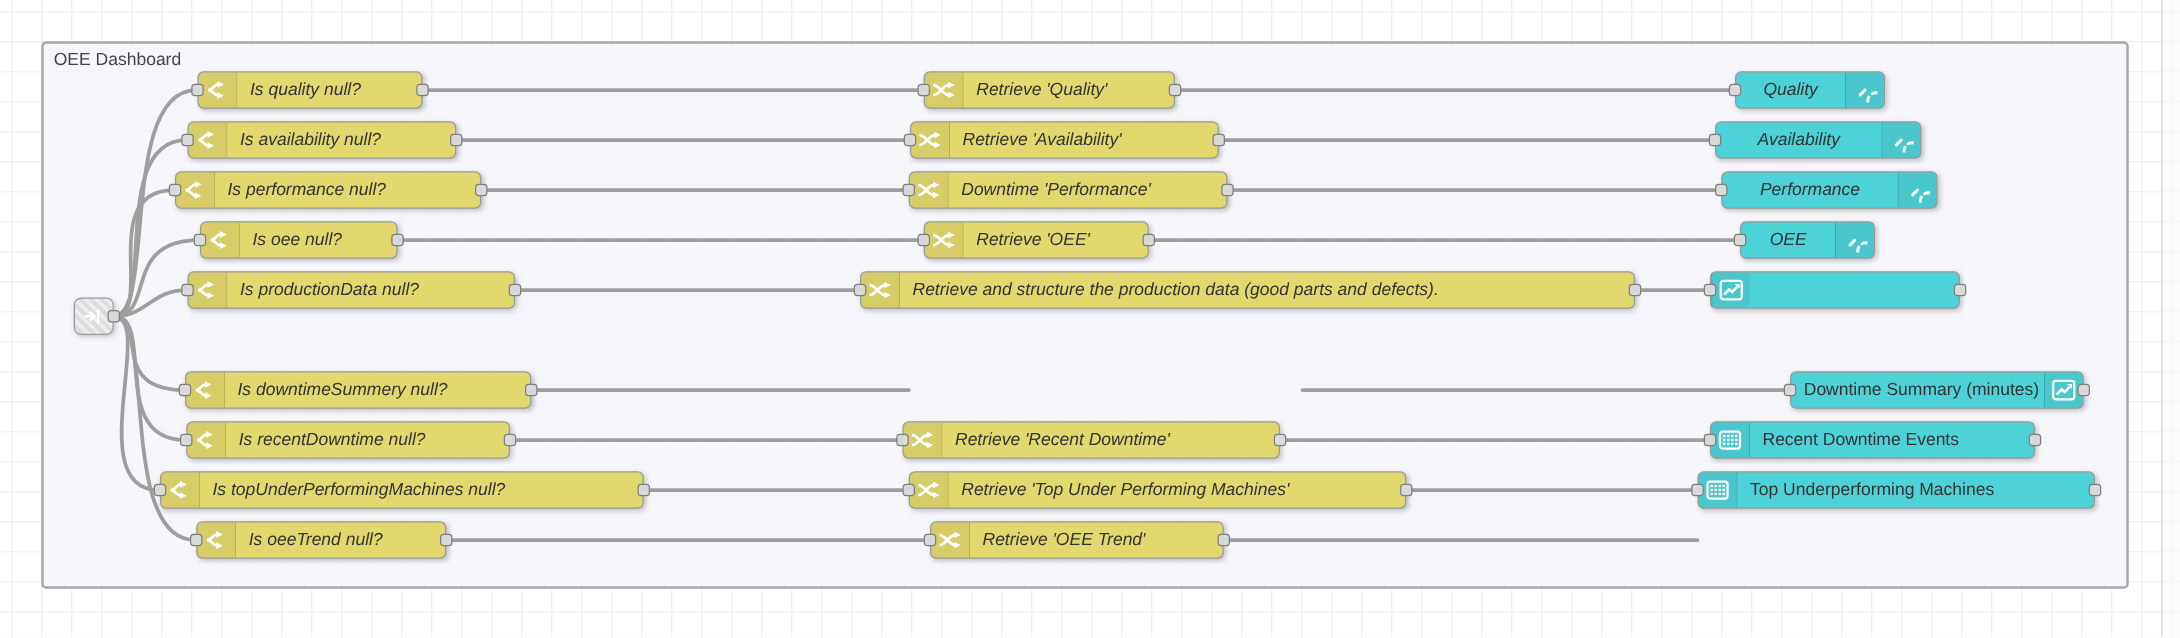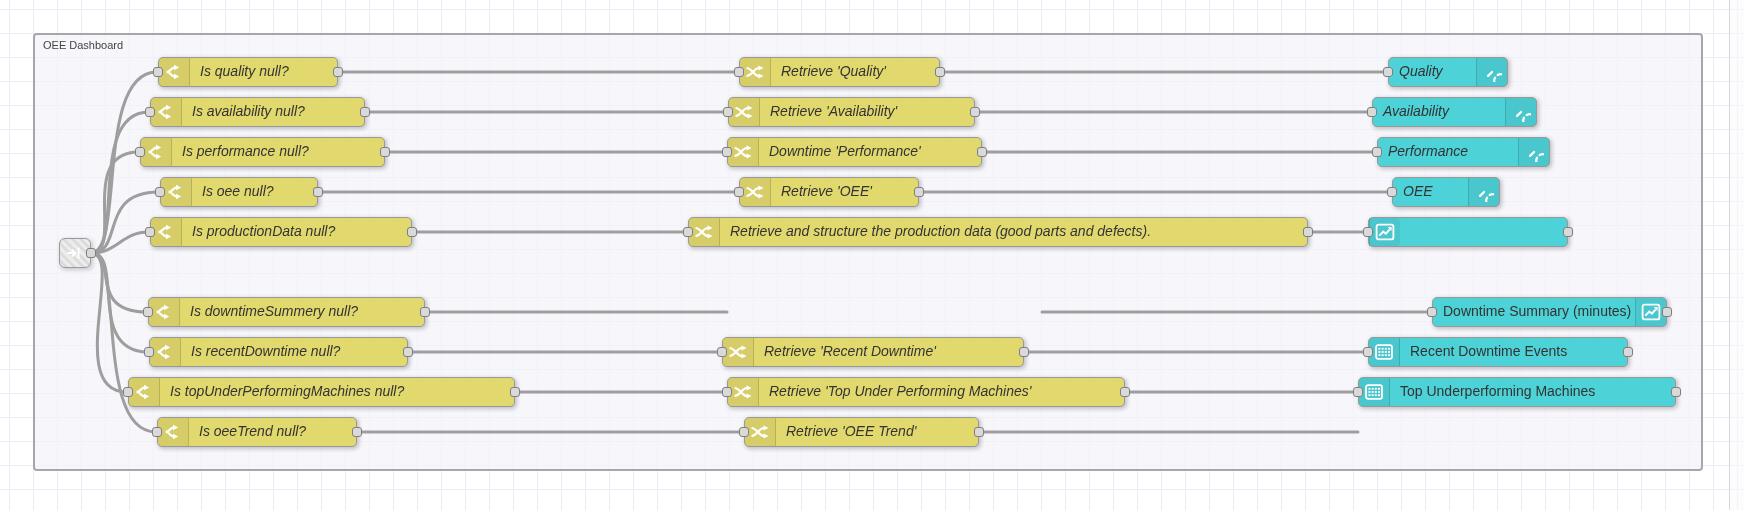--- a/index.html
+++ b/index.html
@@ -12,21 +12,21 @@
       linear-gradient(to bottom,#e9ebf6 1px,transparent 1px);
     background-size:24px 24px;
     background-position:9px 9px;
   }
   .group{
     position:absolute;left:33px;top:33px;width:1670px;height:438px;
     background:rgba(243,244,250,0.78);
     border:2px solid #a6a6ab;border-radius:4px;box-sizing:border-box;
   }
   .group-label{
-    position:absolute;left:8px;top:4px;font-size:11px;color:#444;white-space:nowrap;
+    position:absolute;left:8px;top:4px;font-size:14px;color:#444;white-space:nowrap;
   }
   .edge-strip{
     position:absolute;top:0;right:0;width:15px;height:510px;
     background:rgba(250,250,252,0.6);border-left:1px solid #d6d6de;box-sizing:border-box;
   }
   #wires{position:absolute;left:0;top:0;width:1744px;height:510px;}
   #wires path{stroke:#9e9e9e;stroke-width:3;fill:none;stroke-linecap:round;}
   .node{
     position:absolute;height:30px;box-sizing:border-box;
     border:1px solid #999;border-radius:5px;
@@ -37,21 +37,21 @@
   .sw{background:#e2d96e;}
   .ui{background:#4dd2d8;}
   .ibox{
     flex:0 0 30px;width:30px;display:flex;align-items:center;justify-content:center;
     background:rgba(0,0,0,0.05);
   }
   .ibox.l{border-right:1px solid rgba(0,0,0,0.14);border-radius:4px 0 0 4px;}
   .ibox.r{border-left:1px solid rgba(0,0,0,0.14);border-radius:0 4px 4px 0;}
   .lbl{flex:1;line-height:27px;white-space:nowrap;overflow:hidden;padding:0 10px;}
   .it{font-style:italic;}
-  .tr{text-align:left;}
+  .tr{text-align:center;}
   .port{
     position:absolute;width:10px;height:10px;top:9px;box-sizing:border-box;
     background:#d9d9d9;border:1px solid #7f7f7f;border-radius:3px;
   }
   .pi{left:-6px;}
   .po{right:-6px;}
   svg.ic{width:20px;height:20px;display:block;}
   .link-node{
     position:absolute;left:59px;top:238px;width:32px;height:30px;box-sizing:border-box;
     border:1.5px solid #999;border-radius:6px;

